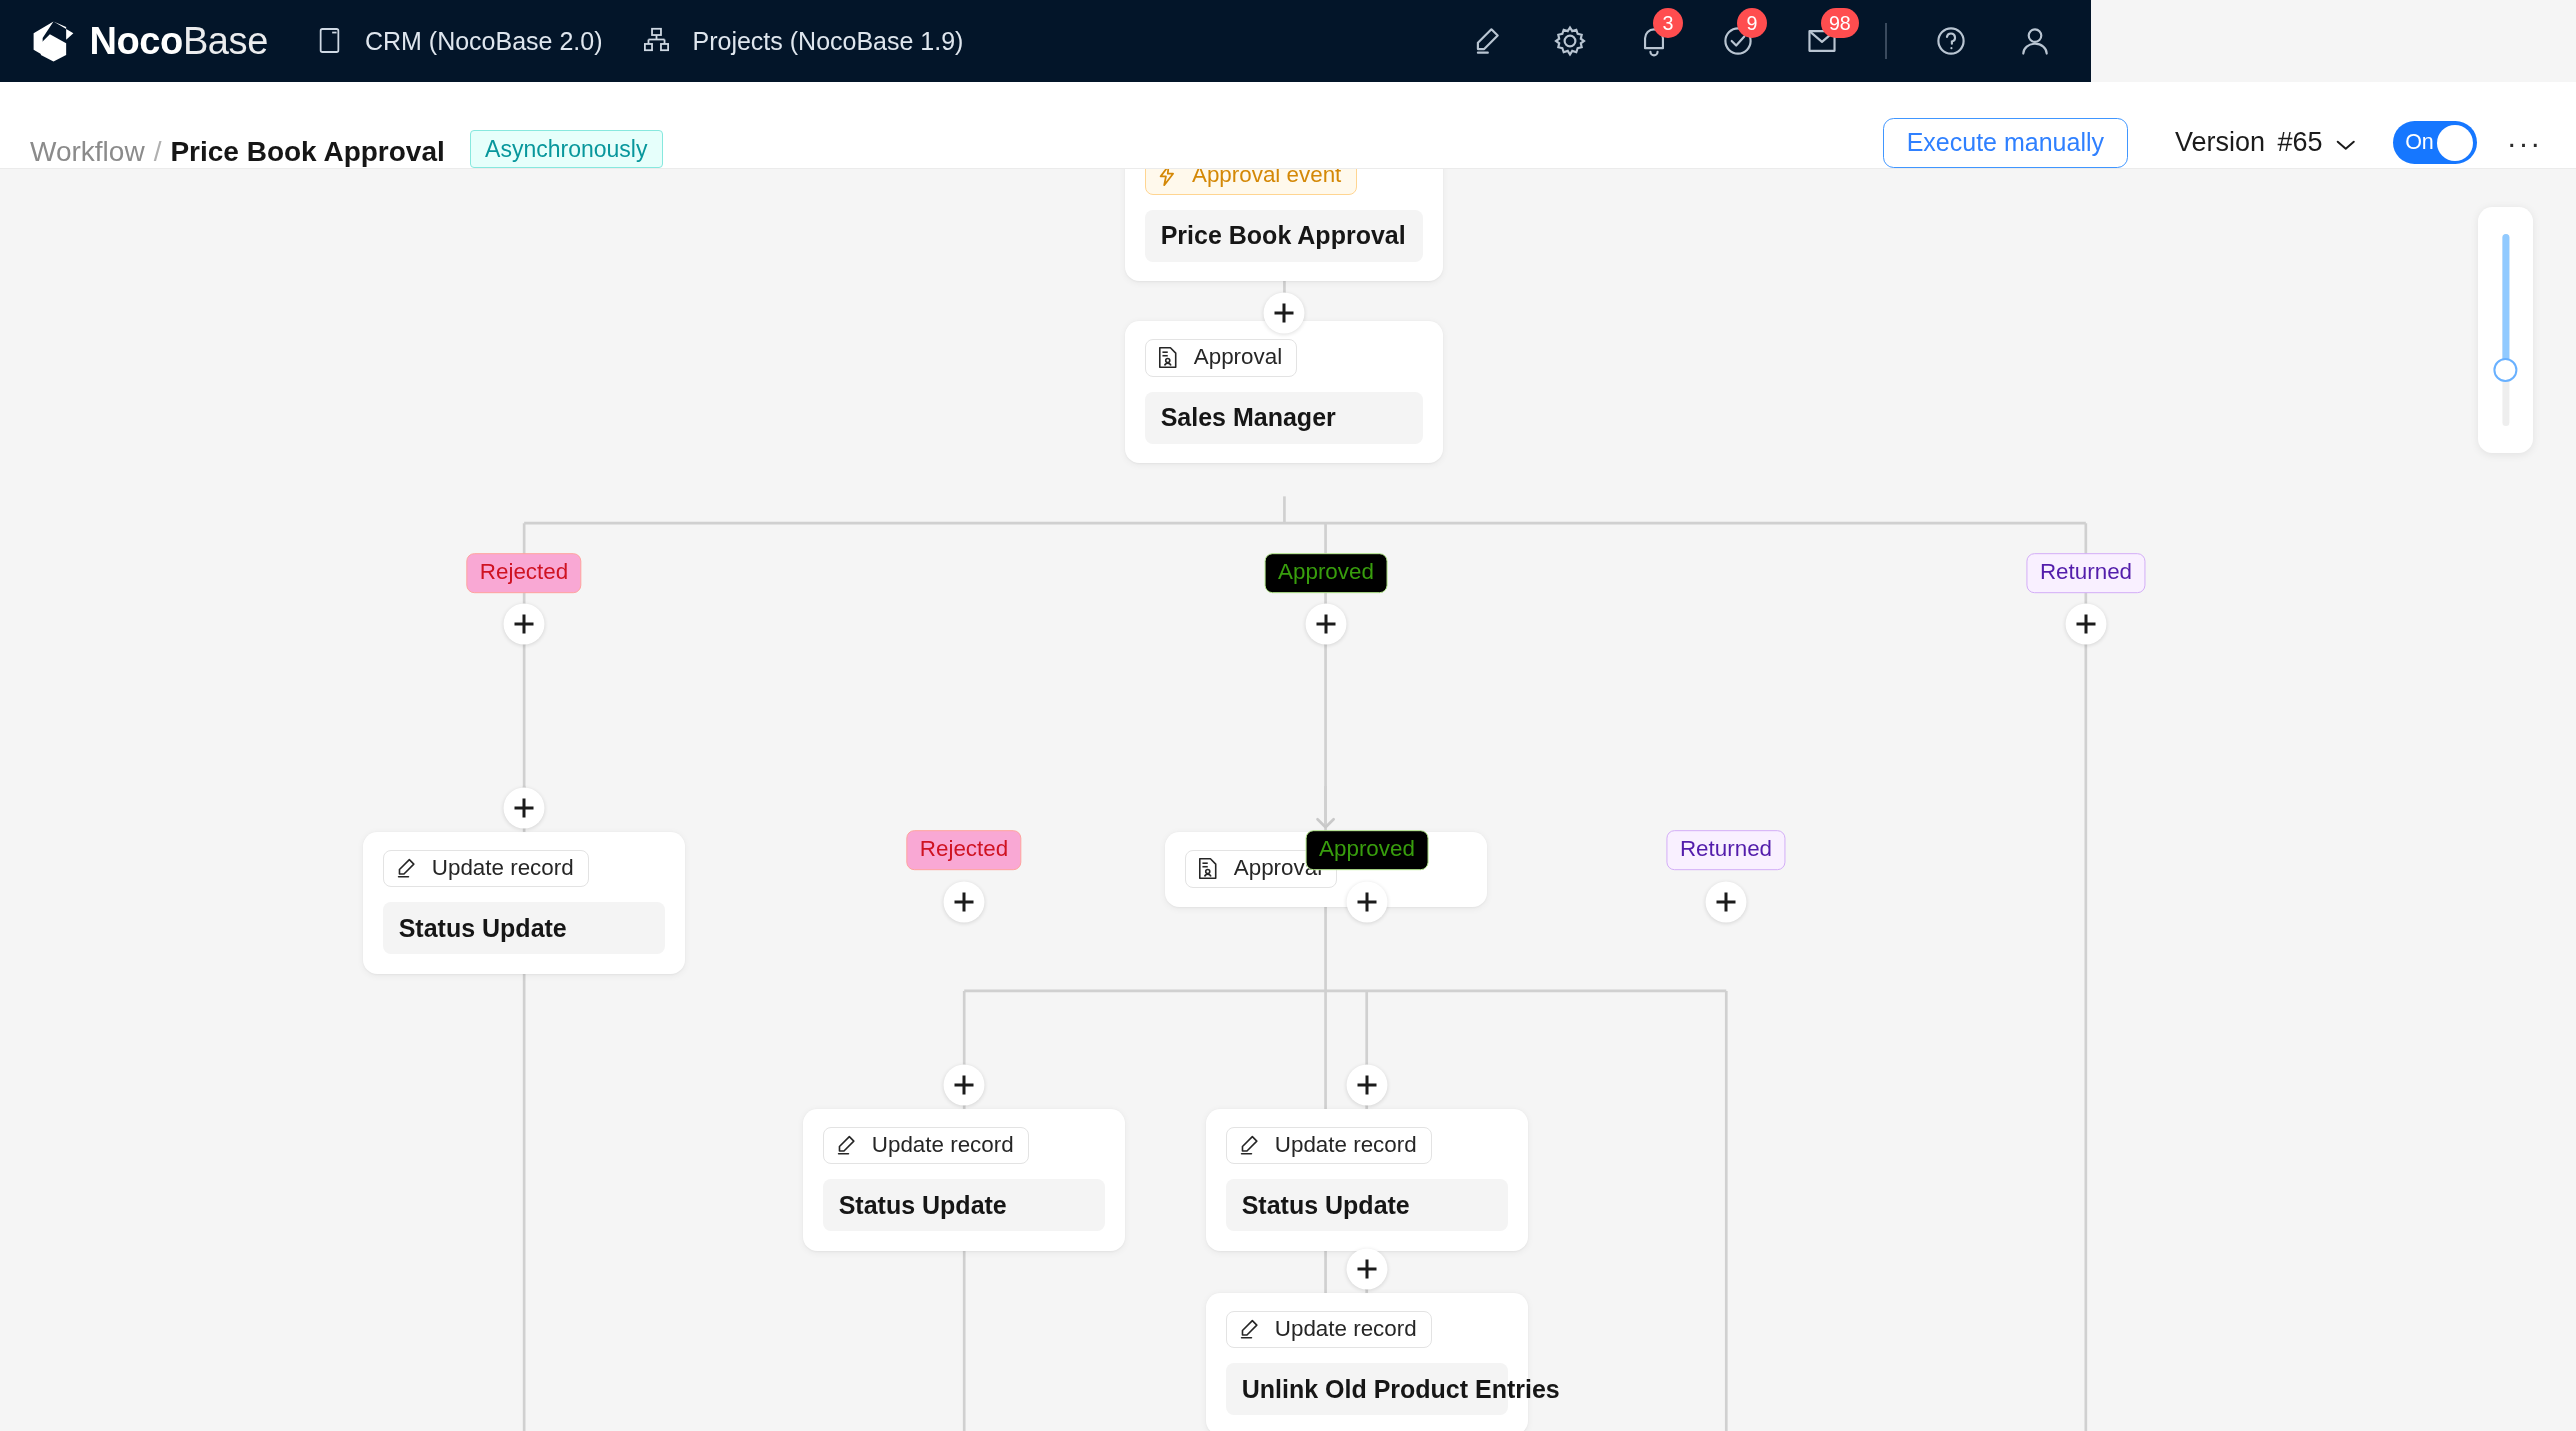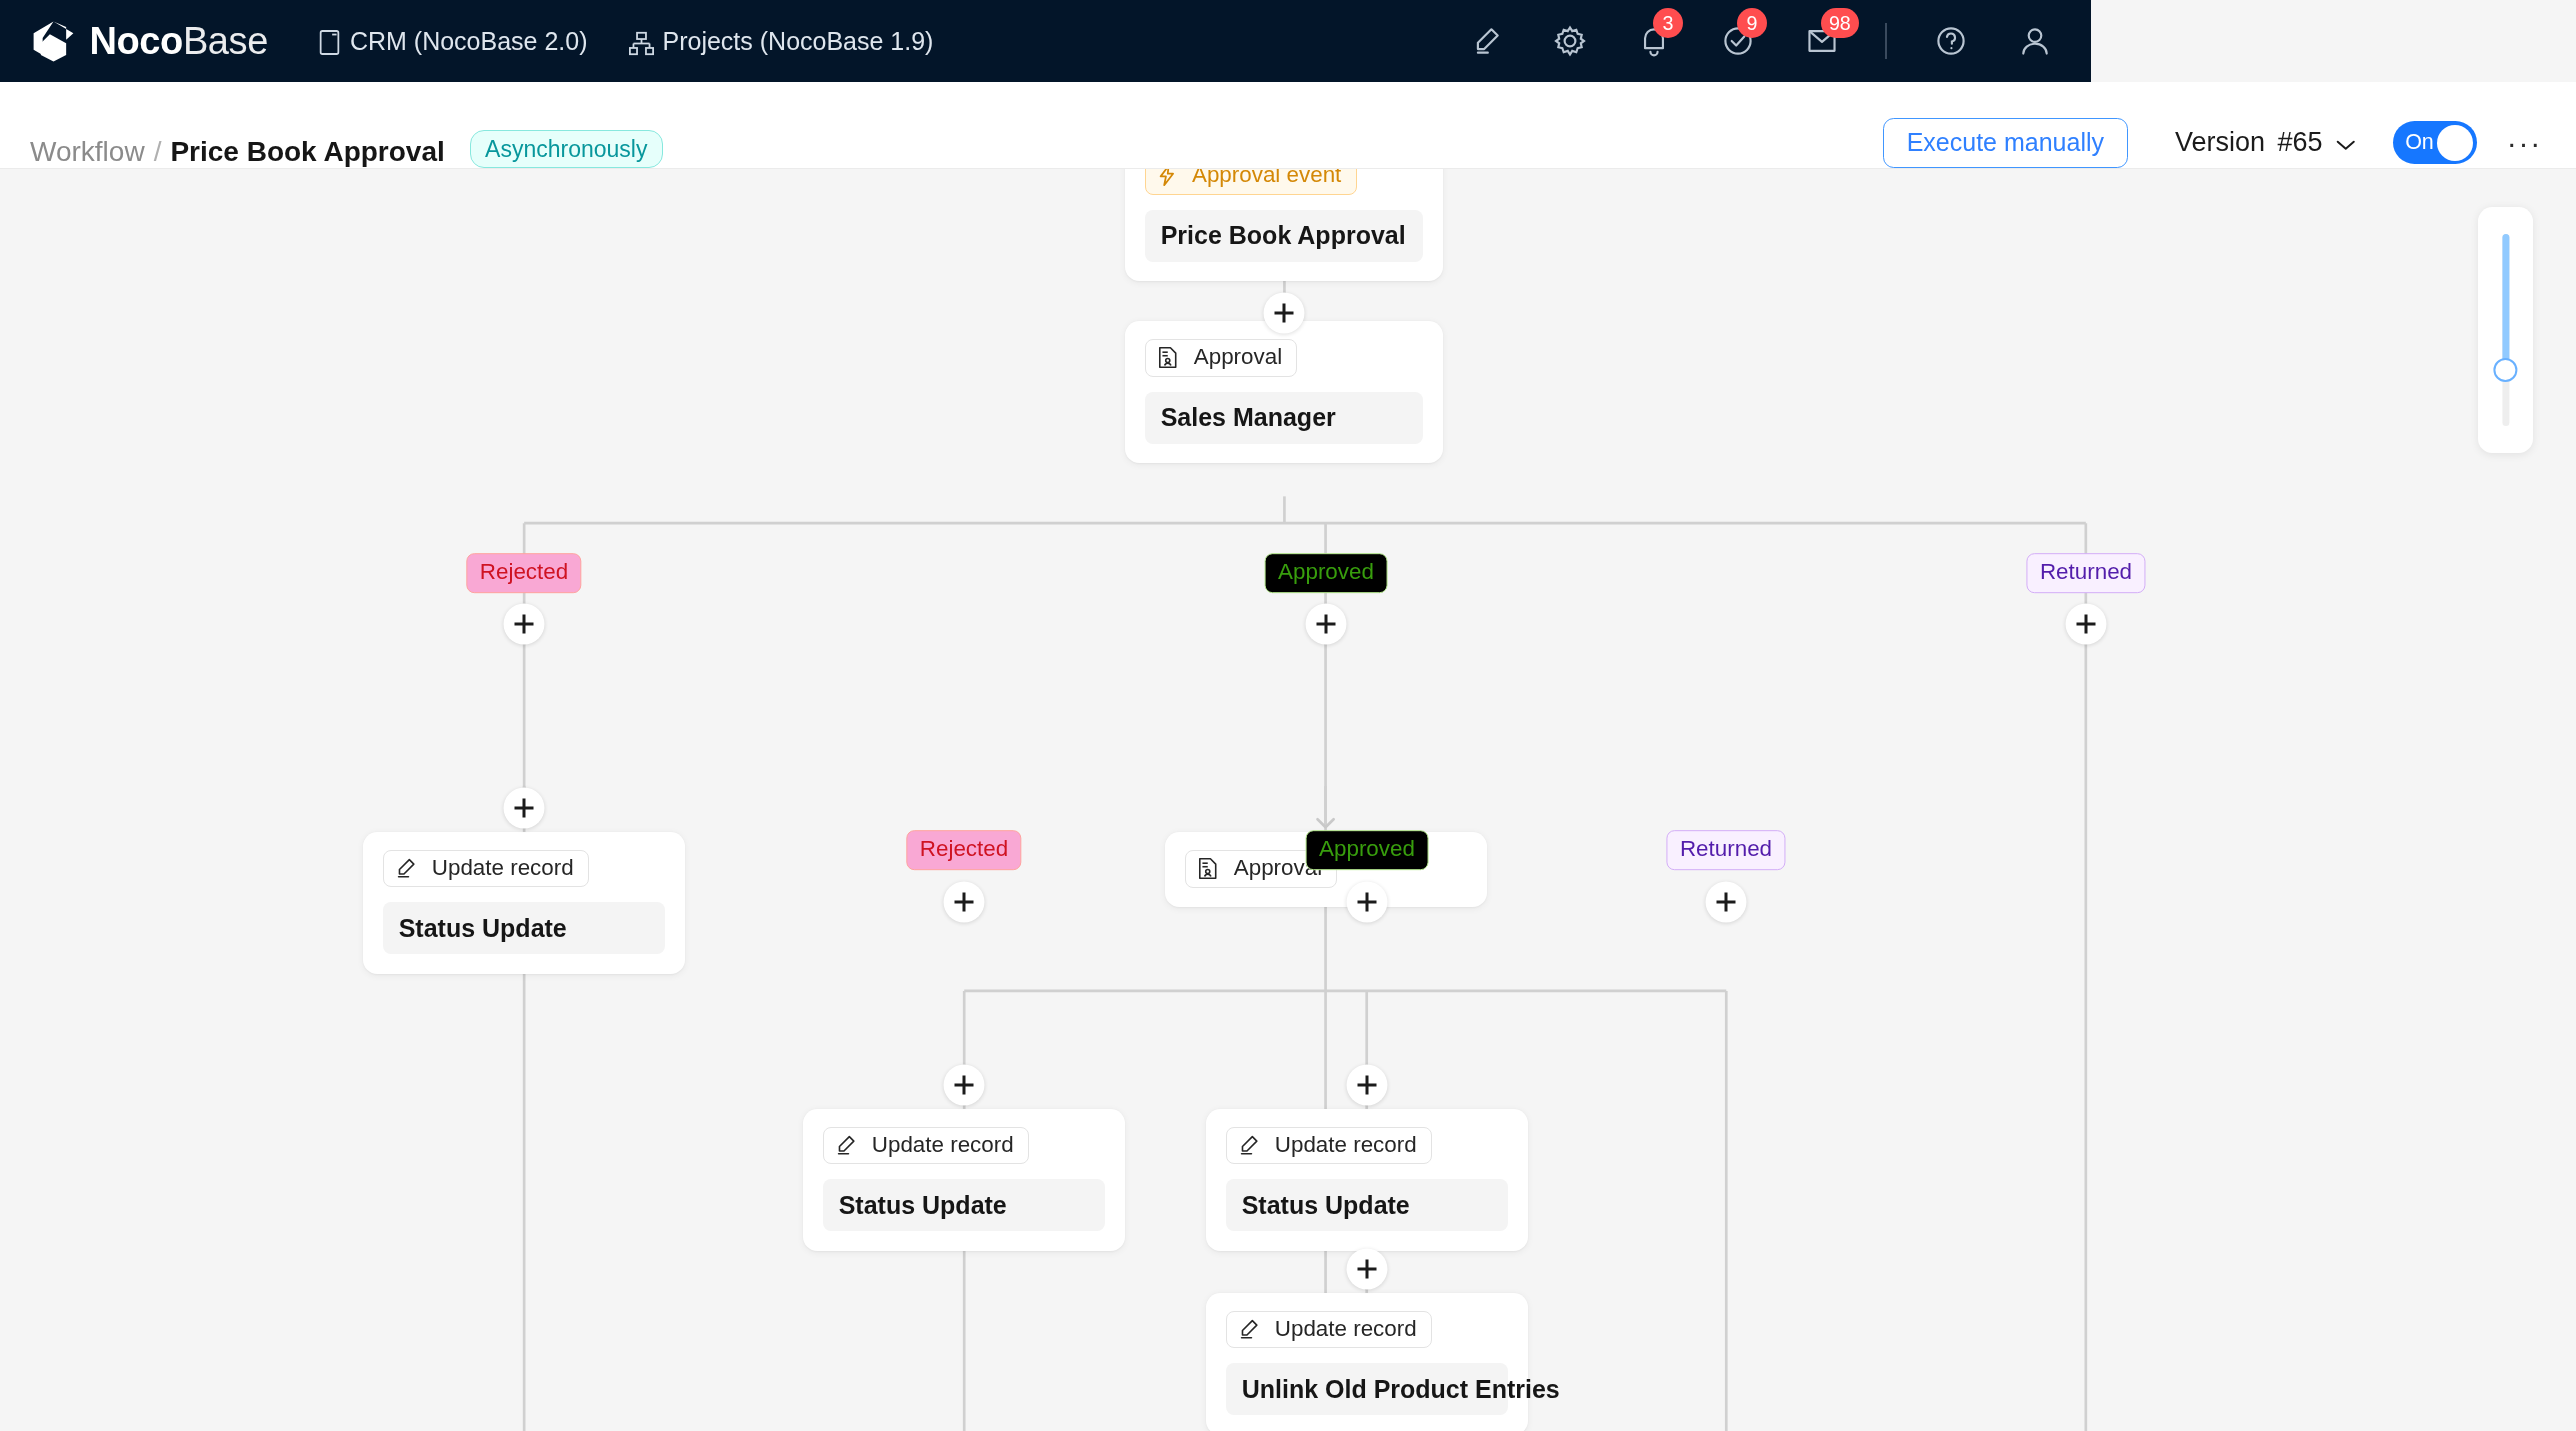--- a/index.html
+++ b/index.html
@@ -23,21 +23,21 @@
   .brand-logo { width: 47px; height: 47px; display: block; }
   .brand-text {
     font-size: 38px; letter-spacing: -0.4px;
     display: flex; align-items: baseline;
   }
   .brand-noco { color: #ffffff; font-weight: 700; }
   .brand-base { color: #ffffff; font-weight: 300; opacity: .92; }
 
   .topnav { display: flex; align-items: center; margin-left: 50px; gap: 41px; }
   .topnav-item {
-    display: flex; align-items: flex-end; gap: 9px;
+    display: flex; align-items: flex-start; gap: 24px;
     color: #dfe6ee; font-size: 25px; cursor: pointer;
     white-space: nowrap;
   }
   .topnav-item svg { display: block; }
 
   .topbar-right {
     margin-left: auto; display: flex; align-items: center; gap: 43px;
   }
   .ticon {
     position: relative; width: 41px; height: 41px;
@@ -64,21 +64,21 @@
     border-bottom: 0.9px solid #ebebeb;
     z-index: 35;
   }
   .crumb { display: flex; align-items: baseline; font-size: 28px; }
   .crumb-root { color: #8b8b8b; }
   .crumb-sep { color: #b0b0b0; margin: 0 9px; }
   .crumb-current { color: #161616; font-weight: 700; }
   .async-tag {
     margin-left: 25px;
     border: 0.9px solid #87e8de; background: #e6fffb; color: #08979c;
-    border-radius: 14px; padding: 6.3px 14.3px; font-size: 23px; line-height: 1;
+    border-radius: 4px; padding: 6.3px 14.3px; font-size: 23px; line-height: 1;
     cursor: pointer;
   }
   .subheader-right { margin-left: auto; display: flex; align-items: center; gap: 0; }
   .exec-btn {
     border: 0.9px solid #4096ff; color: #2f80ff; background: #fff;
     border-radius: 10.7px; padding: 11.6px 23px; font-size: 25px; line-height: 1;
     cursor: pointer; white-space: nowrap;
   }
   .version-box {
     display: flex; align-items: center; gap: 12.5px;

